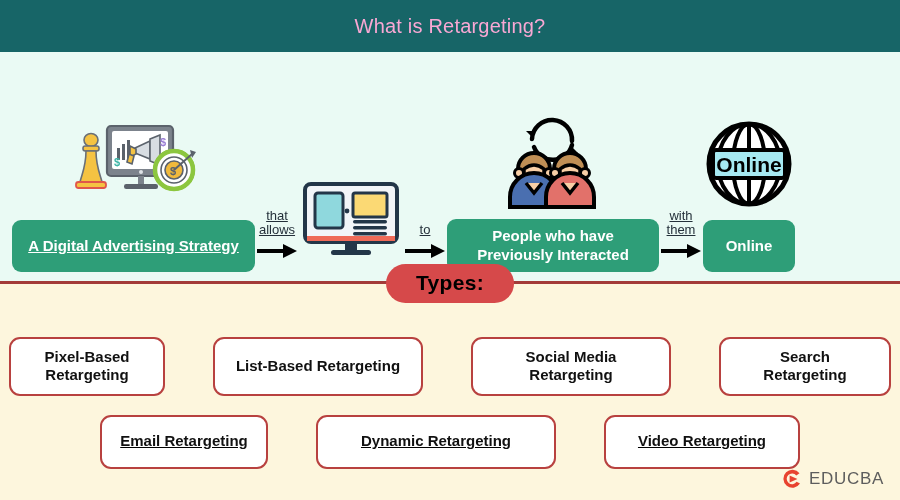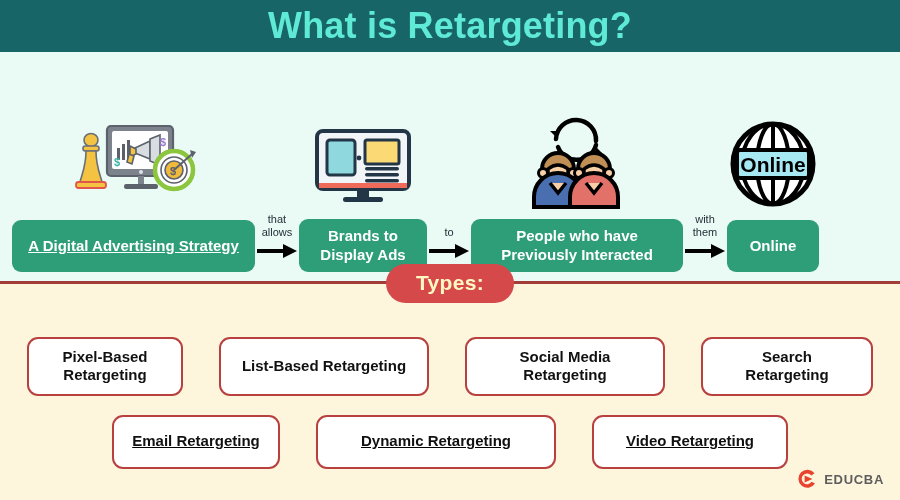--- a/index.html
+++ b/index.html
@@ -25,23 +25,23 @@
   .header {
     position: absolute;
     left: 0; top: 0;
     width: 900px; height: 52px;
     background: #176567;
     display: flex;
     align-items: center;
     justify-content: center;
   }
   .header-title {
-    color: #5eead4;
-    font-size: 36px;
-    font-weight: bold;
+    color: #f9a8d4;
+    font-size: 20px;
+    font-weight: normal;
     letter-spacing: 0.2px;
     white-space: nowrap;
   }
 
   
   .flow-section {
     position: absolute;
     left: 0; top: 52px;
     width: 900px; height: 230px;
     background: #eafaf4;
@@ -95,65 +95,66 @@
   .connector {
     display: flex;
     flex-direction: column;
     align-items: center;
     justify-content: flex-end;
     height: 186px;
     padding-bottom: 22px;
     box-sizing: border-box;
   }
   .connector-label {
-    font-size: 11px;
+    font-size: 13px;
     color: #24303a;
     line-height: 1.12;
     text-align: center;
     white-space: pre-line;
     margin-bottom: 4px;
+    text-decoration: underline;
   }
   .arrow-svg { display: block; }
 
   
   .divider {
     position: absolute;
     left: 0; top: 281px;
     width: 900px; height: 3px;
     background: #a33b38;
   }
   .types-badge {
     position: absolute;
     left: 50%;
     top: 264px;
     transform: translateX(-50%);
     background: #d64council;
     background: #d6494a;
-    color: #fef9c3;
+    color: #000000;
     font-size: 21px;
     font-weight: bold;
     border-radius: 20px;
     padding: 7px 30px 8px 30px;
     letter-spacing: 0.3px;
     z-index: 4;
   }
 
   
   .types-section {
     position: absolute;
     left: 0; top: 284px;
     width: 900px; height: 216px;
     background: #fdf6dd;
   }
   .types-row {
     display: flex;
     flex-direction: row;
     justify-content: center;
     align-items: stretch;
-    gap: 36px;
+    gap: 48px;
   }
   .types-row.row-1 { margin-top: 53px; }
   .types-row.row-2 { margin-top: 19px; text-decoration: underline; }
   .type-card {
     background: #ffffff;
     border: 2px solid #b8413f;
     border-radius: 11px;
     color: #111111;
     font-size: 15px;
     font-weight: bold;
@@ -173,22 +174,22 @@
     position: absolute;
     right: 16px;
     bottom: 10px;
     display: flex;
     flex-direction: row;
     align-items: center;
     gap: 6px;
   }
   .logo-text {
     color: #5d5d5d;
-    font-size: 13px;
-    font-weight: bold;
+    font-size: 17px;
+    font-weight: normal;
     letter-spacing: 0.7px;
   }
 </style>
 </head>
 <body>
 
 <div class="page">
 
   <div class="header">
     <div class="header-title">What is Retargeting?</div>
@@ -259,21 +260,20 @@
             <rect x="54" y="15" width="34" height="24" rx="2" fill="#fbd974" stroke="#233648" stroke-width="3"></rect>
             <rect x="54" y="42" width="34" height="3.4" rx="1.7" fill="#233648"></rect>
             <rect x="54" y="48" width="34" height="3.4" rx="1.7" fill="#233648"></rect>
             <rect x="54" y="54" width="34" height="3.4" rx="1.7" fill="#233648"></rect>
             <circle cx="48" cy="33" r="2.4" fill="#233648"></circle>
             <rect x="8" y="58" width="88" height="5" fill="#ef6a58"></rect>
             <rect x="46" y="64" width="12" height="9" fill="#233648"></rect>
             <rect x="32" y="72" width="40" height="5" rx="2.5" fill="#233648"></rect>
           </svg>
         </div>
-        <div class="pill">Brands to Display Ads</div>
       </div>
 
       <div class="connector">
         <div class="connector-label">to</div>
         <svg class="arrow-svg" width="44" height="18" viewBox="0 0 44 18">
           <line x1="2" y1="9" x2="30" y2="9" stroke="#000000" stroke-width="4"></line>
           <path d="M28 2 L42 9 L28 16 Z" fill="#000000"></path>
         </svg>
       </div>
 

